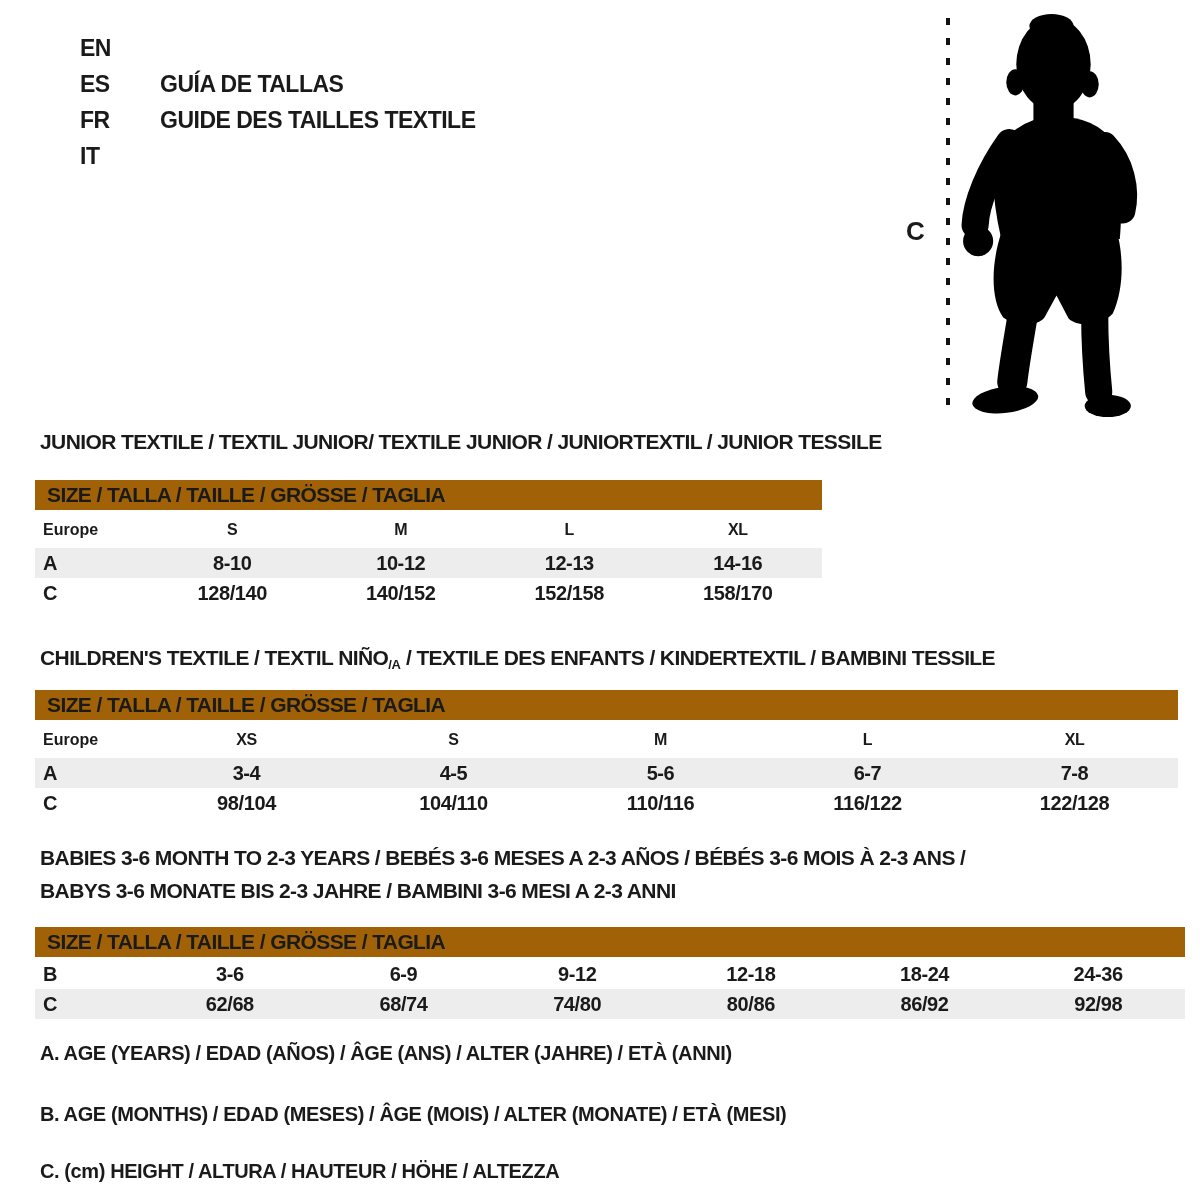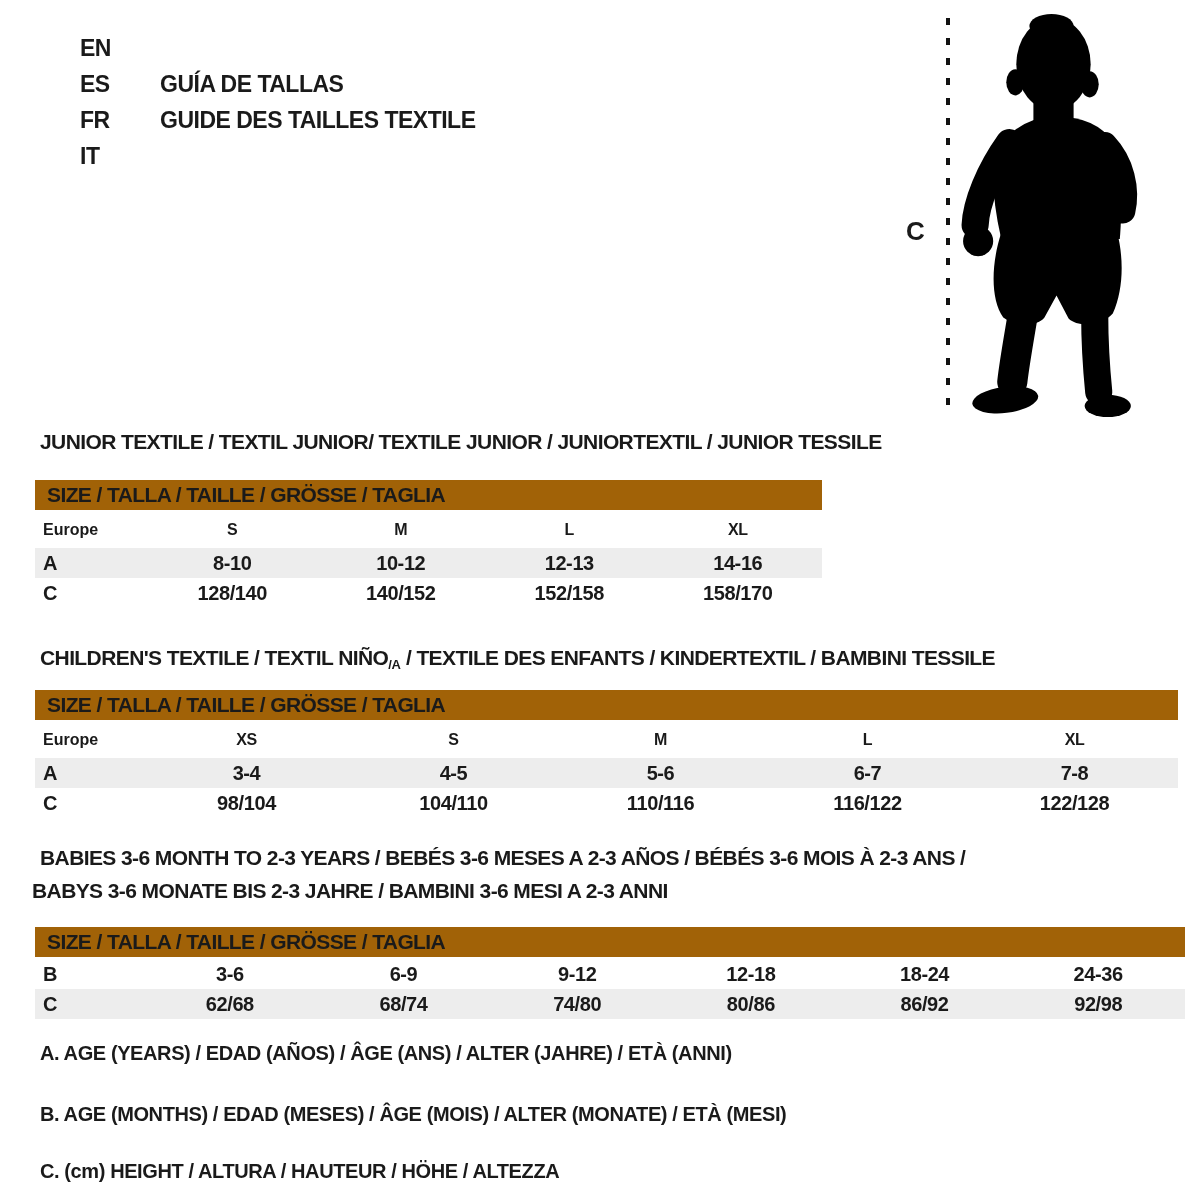--- a/index.html
+++ b/index.html
@@ -53,21 +53,21 @@
   .label-cell { padding-left:8px; text-align:left; }
   .t-junior .label-cell { width:105px; }
   .t-child  .label-cell { width:100px; }
   .t-babies .label-cell { width:100px; }
   .cell { flex:1; text-align:center; letter-spacing:-0.4px; }
 
   
   .title-junior   { top:430px; left:40px; }
   .title-child    { top:638px; left:40px;margin-top:8px; }
   .title-babies-1 { top:846px; left:40px; }
-  .title-babies-2 { top:879px; left:32px; }
+  .title-babies-2 { top:879px; left:40px; }
 
   
   .legend-line { left:40px; font-size:20px; letter-spacing:-0.4px; white-space:nowrap; }
   .legend-a { top:1042px; }
   .legend-b { top:1103px; }
   .legend-c { top:1160px; }
 </style>
 </head>
 <body>
 

